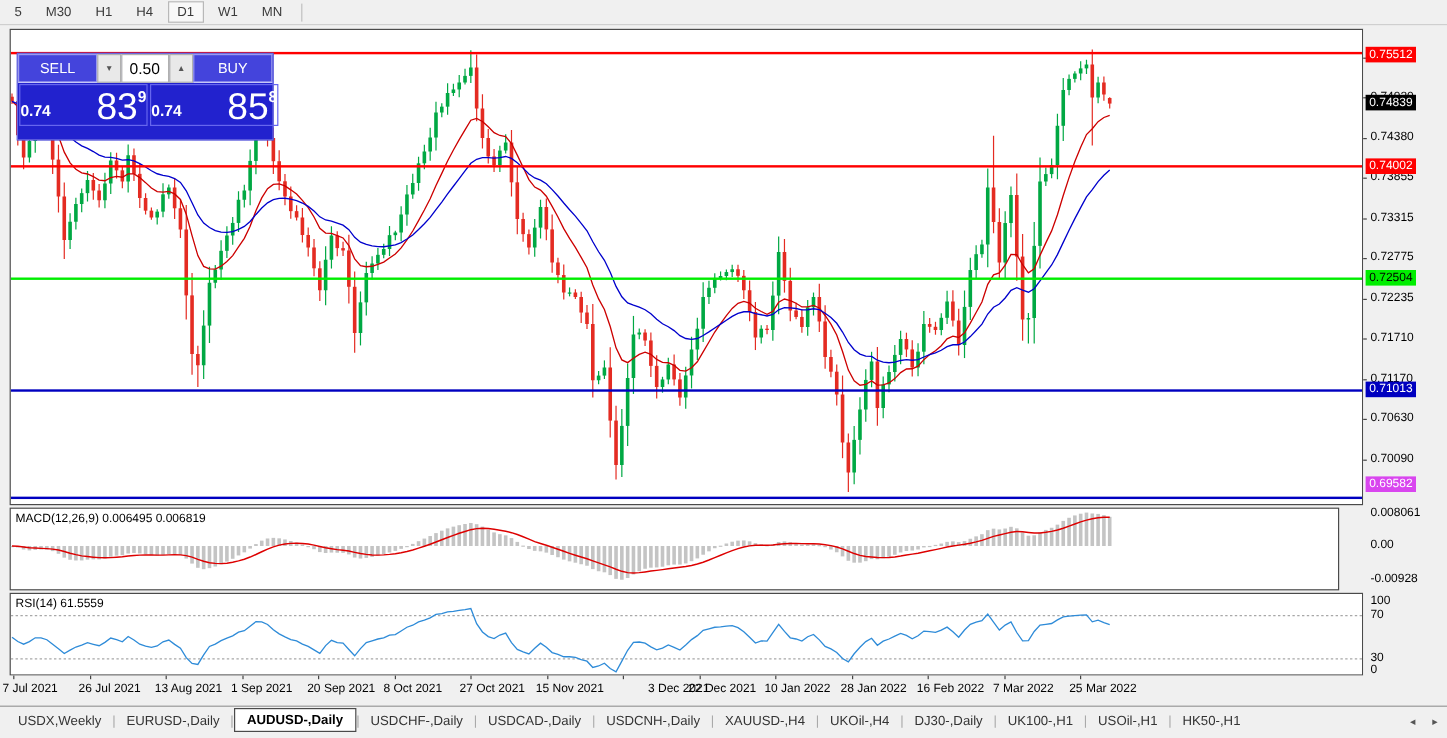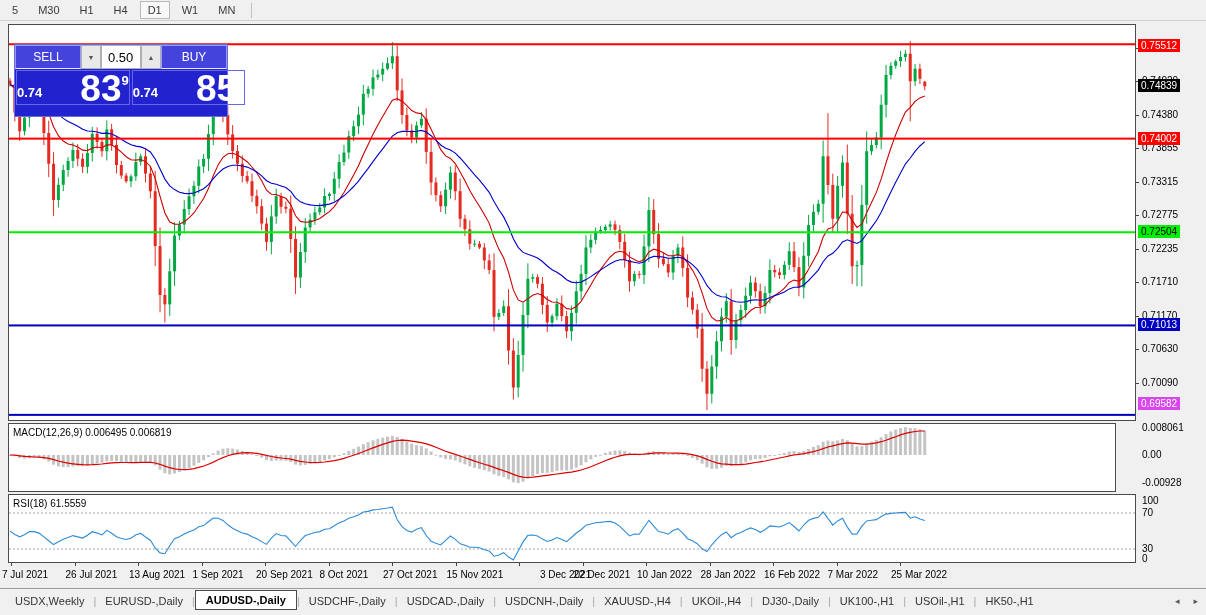--- a/index.html
+++ b/index.html
@@ -35,21 +35,21 @@
   #trade .row1{display:flex;height:24px;align-items:stretch;}
   .tbtn{width:66px;background:#4444DC;border:1px solid #9a9aee;border-bottom:1px solid #e8e8ff;
     color:#fff;font-size:12px;display:flex;align-items:center;justify-content:center;cursor:pointer;}
   .spin{width:20px;background:#e9e9e9;border:1px solid #b0b0b0;color:#555;font-size:7px;
     display:flex;align-items:center;justify-content:center;cursor:pointer;}
   #vol{flex:1;min-width:0;border:1px solid #b0b0b0;font-size:13px;padding:0 6px;outline:none;}
   .row2{display:flex;height:35px;margin-top:1px;}
   .quotebox{flex:1;margin:0 1px;border:1px solid #6666ee;color:#fff;position:relative;
     display:flex;align-items:flex-end;justify-content:center;padding-bottom:1px;}
   .quotebox .pre{font-size:13px;font-weight:bold;margin:0 2px 3px 0;}
-  .quotebox .big{font-size:37px;font-weight:bold;line-height:28px;margin-left:36px;}
+  .quotebox .big{font-size:31px;font-weight:normal;line-height:28px;margin-left:36px;}
   .quotebox .sup{font-size:13px;font-weight:bold;align-self:flex-start;margin-top:2px;}
 
   
   #dates{position:absolute;left:0;top:563px;width:1206px;height:23px;background:#f0f0f0;}
   .dlabel{position:absolute;top:6px;font-size:10px;color:#000;white-space:nowrap;}
   .dtick{position:absolute;top:0;width:1px;height:3px;background:#444;}
 
   
   #tabs{position:absolute;left:0;top:588px;width:1206px;height:24px;background:#f0f0f0;
     border-top:1px solid #9a9a9a;display:flex;align-items:center;}
@@ -689,21 +689,21 @@
       </svg>
     <div class="ind-label">MACD(12,26,9) 0.006495 0.006819</div>
   </div>
 
   <div id="rsi-panel" class="panel">
     <svg id="rsi-svg" width="1126" height="67">
         <polyline points="0,18 1126,18" fill="none" stroke="#A8A8A8" stroke-width="1" stroke-dasharray="2,2"></polyline>
         <polyline points="0,54 1126,54" fill="none" stroke="#A8A8A8" stroke-width="1" stroke-dasharray="2,2"></polyline>
         <polyline points="1,36.0 5.84,39.6 10.68,41.8 15.52,39.7 20.36,36.5 25.2,36.6 30.04,38.1 34.879999999999995,41.9 39.72,45.7 44.56,49.6 49.4,46.8 54.239999999999995,44.2 59.08,42.6 63.92,40.6 68.75999999999999,41.9 73.6,43.1 78.44,40.3 83.28,36.7 88.12,38.1 92.96,39.8 97.8,35.4 102.64,38.3 107.47999999999999,41.8 112.32,43.5 117.16,44.5 122,43.3 126.84,39.8 131.68,38.4 136.51999999999998,42.0 141.35999999999999,45.2 146.2,53.0 151.04,57.9 155.88,58.7 160.72,50.8 165.56,43.7 170.4,41.7 175.24,38.9 180.07999999999998,36.7 184.92,34.9 189.76,31.8 194.6,30.6 199.44,26.8 204.28,23.0 209.12,23.3 213.95999999999998,25.4 218.79999999999998,29.8 223.64,33.2 228.48,35.7 233.32,38.0 238.16,39.1 243,41.8 247.84,43.7 252.68,46.6 257.52,49.4 262.36,43.0 267.2,38.6 272.03999999999996,40.5 276.88,40.9 281.71999999999997,46.2 286.56,51.5 291.4,45.5 296.24,40.5 301.08,39.0 305.92,37.5 310.76,36.6 315.59999999999997,34.2 320.44,33.8 325.28,30.8 330.12,27.7 334.96,26.0 339.8,23.2 344.64,21.7 349.48,19.9 354.32,17.0 359.15999999999997,16.4 364,14.9 368.84,14.5 373.68,13.7 378.52,13.0 383.36,12.1 388.2,24.7 393.03999999999996,31.6 397.88,35.5 402.71999999999997,37.1 407.56,34.2 412.4,32.6 417.24,40.5 422.08,46.2 426.91999999999996,48.2 431.76,49.9 436.59999999999997,45.3 441.44,41.0 446.28,44.4 451.12,48.8 455.96,50.3 460.8,52.3 465.64,52.3 470.47999999999996,52.8 475.32,54.7 480.15999999999997,56.0 485,61.2 489.84,60.0 494.68,57.7 499.52,62.1 504.36,64.9 509.2,55.9 514.04,46.9 518.88,40.3 523.72,40.0 528.56,41.0 533.4,44.1 538.24,46.5 543.0799999999999,45.1 547.92,42.5 552.76,44.4 557.6,46.7 562.4399999999999,42.5 567.28,38.0 572.12,34.7 576.96,30.2 581.8,29.0 586.64,27.7 591.48,27.4 596.3199999999999,26.8 601.16,26.4 606,28.0 610.84,31.4 615.68,36.1 620.52,40.9 625.36,39.0 630.1999999999999,39.3 635.04,32.2 639.88,25.3 644.72,31.2 649.56,36.5 654.4,37.5 659.24,39.2 664.0799999999999,35.6 668.92,33.7 673.76,38.2 678.6,43.7 683.4399999999999,45.8 688.28,48.7 693.12,53.8 697.96,56.5 702.8,49.8 707.64,44.4 712.48,39.7 717.3199999999999,36.9 722.16,42.7 727,39.3 731.84,37.5 736.68,35.1 741.52,32.9 746.36,34.5 751.1999999999999,37.3 756.04,34.8 760.88,30.9 765.72,31.4 770.56,32.0 775.4,30.1 780.24,27.6 785.0799999999999,31.5 789.92,36.0 794.76,30.0 799.6,25.3 804.4399999999999,23.4 809.28,22.3 814.12,16.8 818.9599999999999,23.4 823.8,30.1 828.64,25.9 833.48,23.2 838.3199999999999,32.1 843.16,39.1 848,38.9 852.8399999999999,31.2 857.68,25.9 862.52,25.3 867.36,24.6 872.1999999999999,21.6 877.04,19.1 881.88,18.4 886.72,18.0 891.56,17.6 896.4,17.4 901.24,23.2 906.0799999999999,21.8 910.92,23.9 915.76,25.5" fill="none" stroke="#2E8BD8" stroke-width="1.1"></polyline>
       </svg>
-    <div class="ind-label">RSI(18) 61.5559</div>
+    <div class="ind-label">RSI(14) 61.5559</div>
   </div>
 
   <div id="axis">
       <div class="tick-mark" style="top:23.4999999999998px"></div>
       <div class="tick-label" style="top:17.4999999999998px">0.75460</div>
       <div class="tick-mark" style="top:57.250000000000256px"></div>
       <div class="tick-label" style="top:51.250000000000256px">0.74920</div>
       <div class="tick-mark" style="top:91px"></div>
       <div class="tick-label" style="top:85px">0.74380</div>
       <div class="tick-mark" style="top:123.81249999999986px"></div>

